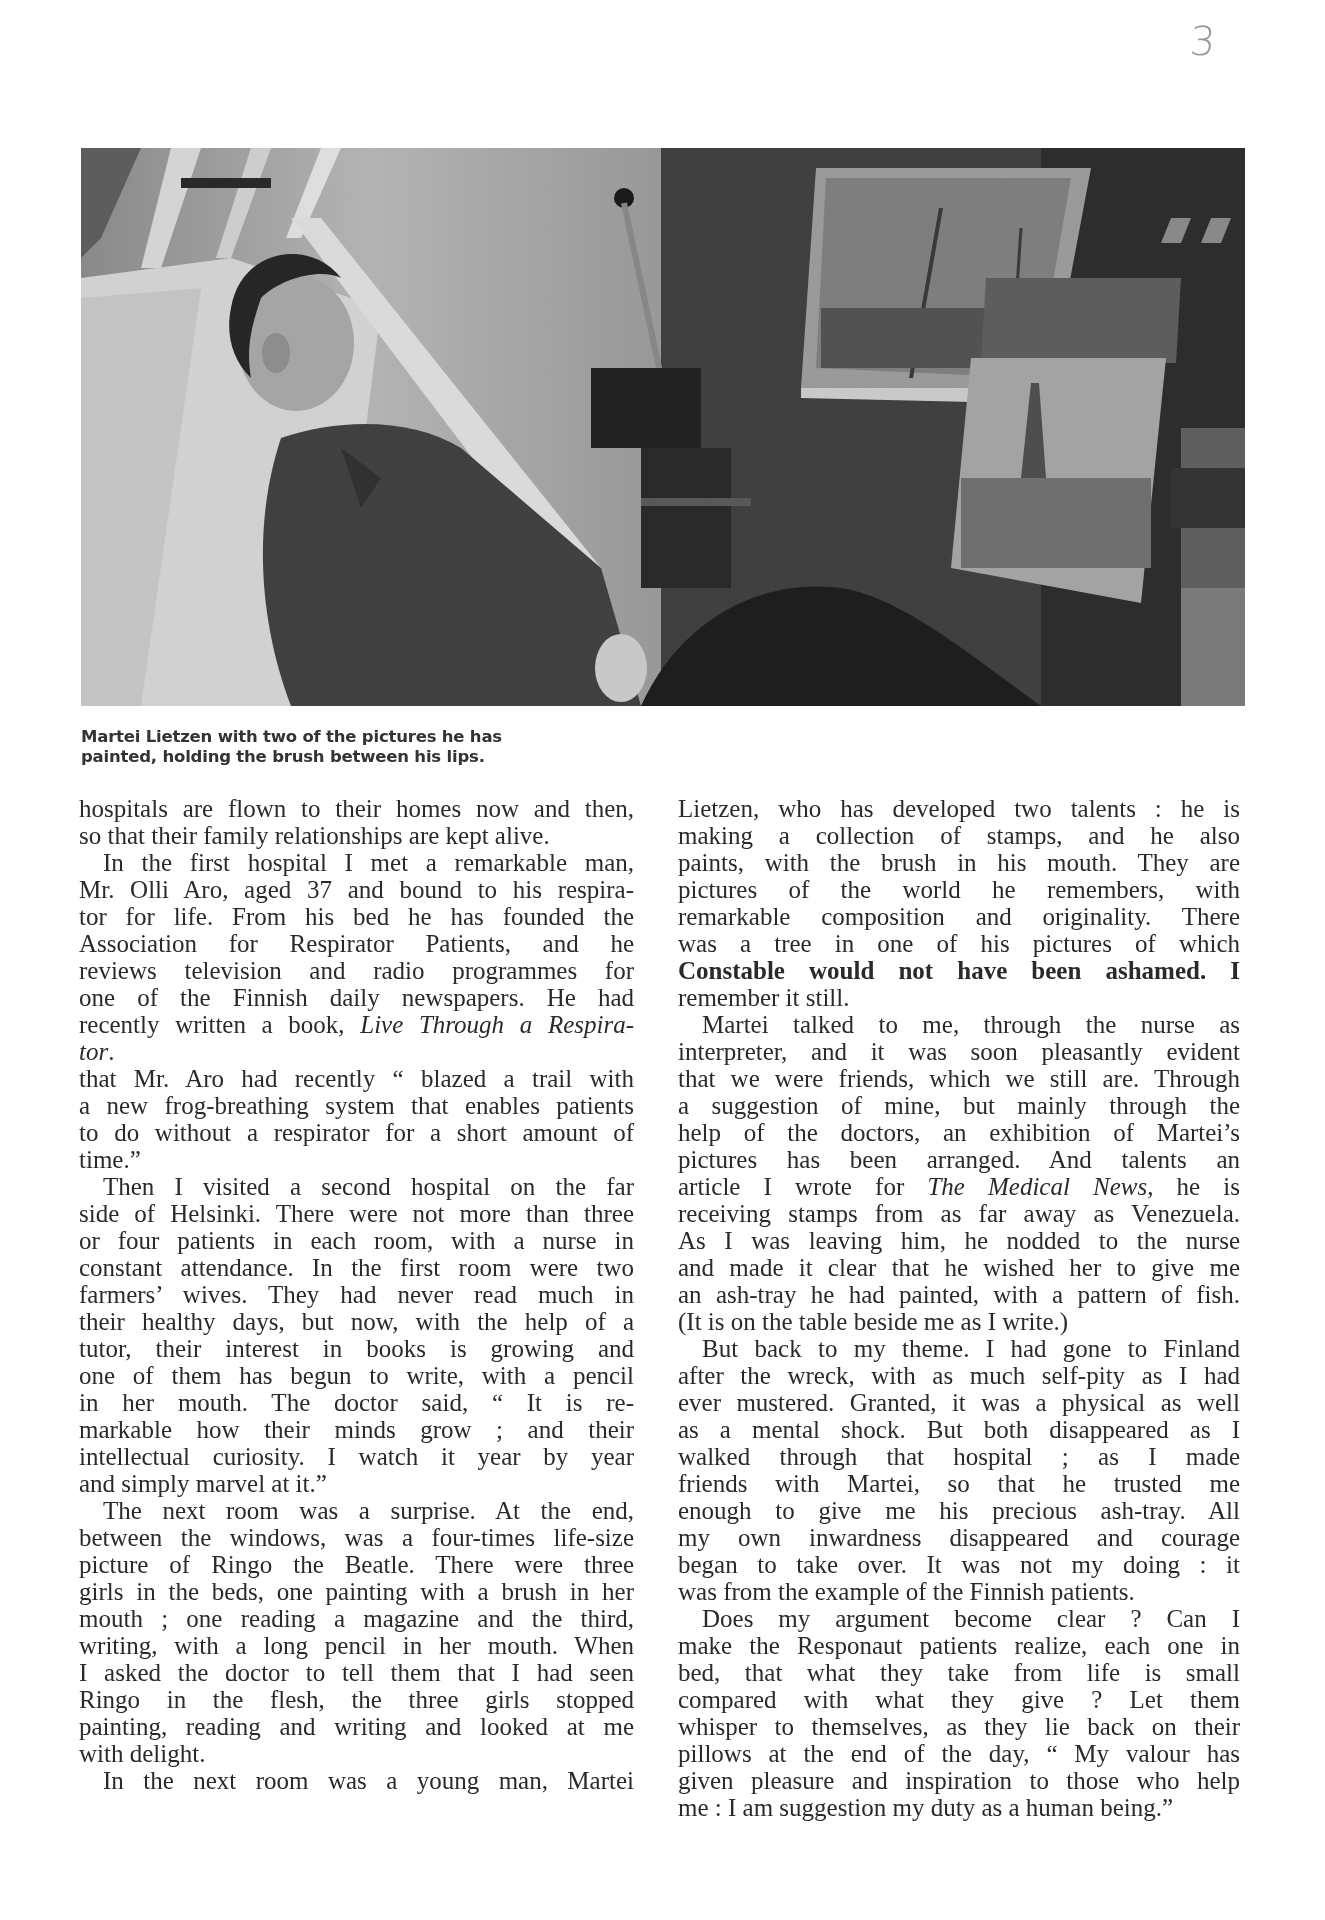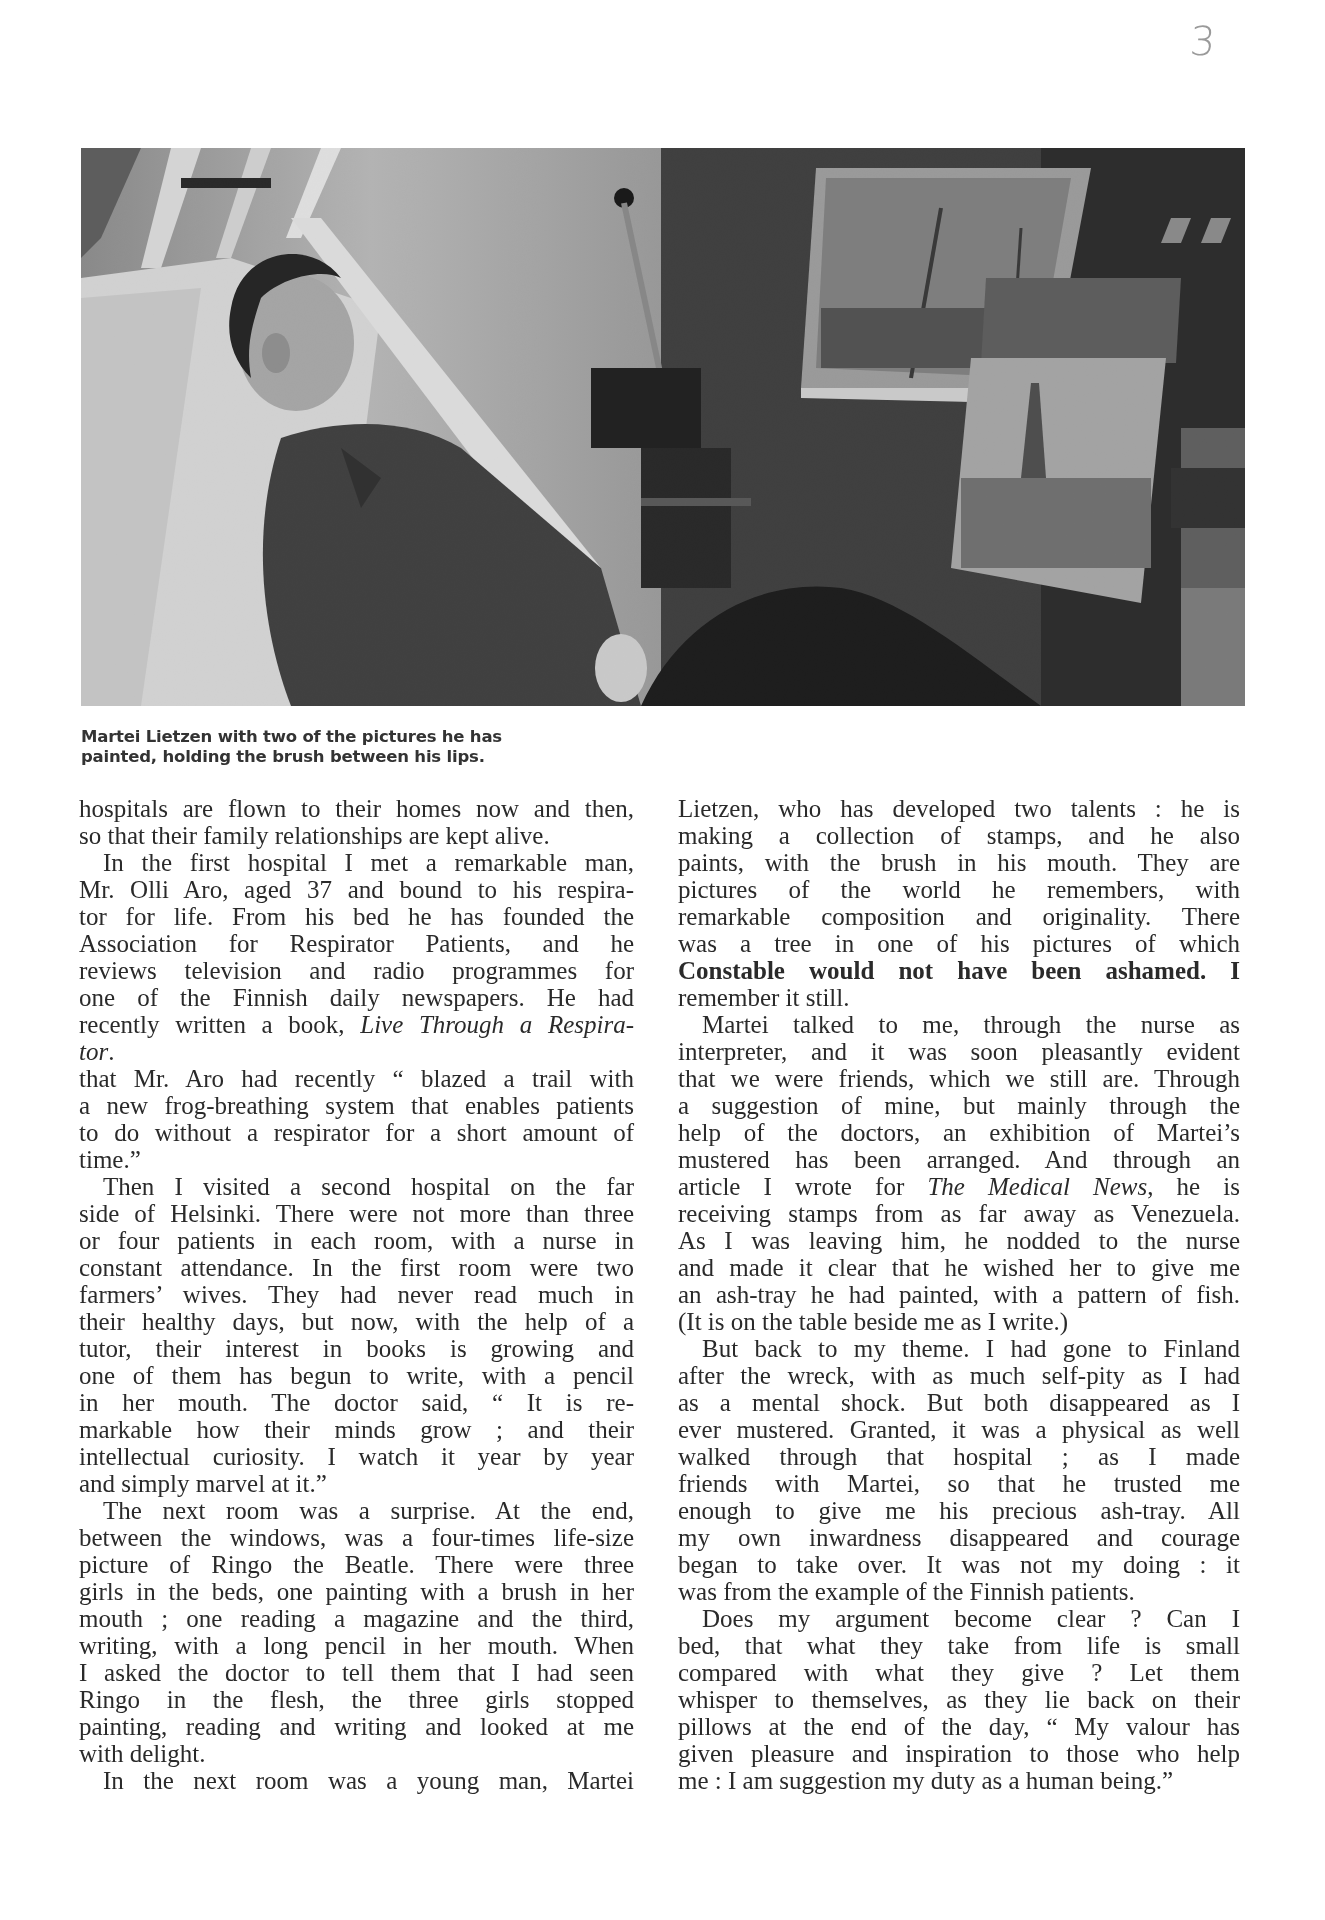--- a/index.html
+++ b/index.html
@@ -163,37 +163,38 @@
     <span class="line" style="white-space: nowrap; display: block;"><span style="white-space: nowrap; word-spacing: 0px;">pictures of the world he remembers, with</span></span>
     <span class="line" style="white-space: nowrap; display: block;"><span style="white-space: nowrap; word-spacing: 0px;">remarkable composition and originality.  There</span></span>
     <span class="line" style="white-space: nowrap; display: block;"><span style="white-space: nowrap; word-spacing: 0px;">was a tree in one of his pictures of which</span></span>
     <span class="line" style="white-space: nowrap; display: block; font-weight: bold;"><span style="white-space: nowrap; word-spacing: 0px;">Constable would not have been ashamed.  I</span></span>
     <span class="line last" style="white-space: nowrap; display: block;">remember it still.</span>
     <span class="line indent" style="white-space: nowrap; display: block;"><span style="white-space: nowrap; word-spacing: 0px;">Martei talked to me, through the nurse as</span></span>
     <span class="line" style="white-space: nowrap; display: block;"><span style="white-space: nowrap; word-spacing: 0px;">interpreter, and it was soon pleasantly evident</span></span>
     <span class="line" style="white-space: nowrap; display: block;"><span style="white-space: nowrap; word-spacing: 0px;">that we were friends, which we still are.  Through</span></span>
     <span class="line" style="white-space: nowrap; display: block;"><span style="white-space: nowrap; word-spacing: 0px;">a suggestion of mine, but mainly through the</span></span>
     <span class="line" style="white-space: nowrap; display: block;"><span style="white-space: nowrap; word-spacing: 0px;">help of the doctors, an exhibition of Martei’s</span></span>
-    <span class="line" style="white-space: nowrap; display: block;"><span style="white-space: nowrap; word-spacing: 0px;">mustered has been arranged.  And through an</span></span>
+    <span class="line" style="white-space: nowrap; display: block;"><span style="white-space: nowrap; word-spacing: 0px;">pictures has been arranged.  And talents an</span></span>
     <span class="line" style="white-space: nowrap; display: block;"><span style="white-space: nowrap; word-spacing: 0.00195312px;"><span>article I wrote for </span><i>The Medical News</i><span>, he is</span></span></span>
     <span class="line" style="white-space: nowrap; display: block;"><span style="white-space: nowrap; word-spacing: 0px;">receiving stamps from as far away as Venezuela.</span></span>
     <span class="line" style="white-space: nowrap; display: block;"><span style="white-space: nowrap; word-spacing: 0px;">As I was leaving him, he nodded to the nurse</span></span>
     <span class="line" style="white-space: nowrap; display: block;"><span style="white-space: nowrap; word-spacing: 0px;">and made it clear that he wished her to give me</span></span>
     <span class="line" style="white-space: nowrap; display: block;"><span style="white-space: nowrap; word-spacing: 0px;">an ash-tray he had painted, with a pattern of fish.</span></span>
     <span class="line last" style="white-space: nowrap; display: block;">(It is on the table beside me as I write.)</span>
     <span class="line indent" style="white-space: nowrap; display: block;"><span style="white-space: nowrap; word-spacing: 0px;">But back to my theme.  I had gone to Finland</span></span>
     <span class="line" style="white-space: nowrap; display: block;"><span style="white-space: nowrap; word-spacing: 0px;">after the wreck, with as much self-pity as I had</span></span>
+    <span class="line" style="white-space: nowrap; display: block;"><span style="white-space: nowrap; word-spacing: 0px;">ever mustered.  Granted, it was a physical as well</span></span>
     <span class="line" style="white-space: nowrap; display: block;"><span style="white-space: nowrap; word-spacing: 0px;">as a mental shock.  But both disappeared as I</span></span>
-    <span class="line" style="white-space: nowrap; display: block;"><span style="white-space: nowrap; word-spacing: 0px;">ever mustered.  Granted, it was a physical as well</span></span>
     <span class="line" style="white-space: nowrap; display: block;"><span style="white-space: nowrap; word-spacing: 0px;">walked through that hospital ;  as I made</span></span>
     <span class="line" style="white-space: nowrap; display: block;"><span style="white-space: nowrap; word-spacing: 0px;">friends with Martei, so that he trusted me</span></span>
     <span class="line" style="white-space: nowrap; display: block;"><span style="white-space: nowrap; word-spacing: 0px;">enough to give me his precious ash-tray.  All</span></span>
     <span class="line" style="white-space: nowrap; display: block;"><span style="white-space: nowrap; word-spacing: 0px;">my own inwardness disappeared and courage</span></span>
     <span class="line" style="white-space: nowrap; display: block;"><span style="white-space: nowrap; word-spacing: 0px;">began to take over.  It was not my doing :  it</span></span>
     <span class="line last" style="white-space: nowrap; display: block;">was from the example of the Finnish patients.</span>
     <span class="line indent" style="white-space: nowrap; display: block;"><span style="white-space: nowrap; word-spacing: 0px;">Does my argument become clear ?  Can I</span></span>
+    <span class="line" style="white-space: nowrap; display: block;"><span style="white-space: nowrap; word-spacing: 0px;">make the Responaut patients realize, each one in</span></span>
     <span class="line" style="white-space: nowrap; display: block;"><span style="white-space: nowrap; word-spacing: 0px;">bed, that what they take from life is small</span></span>
     <span class="line" style="white-space: nowrap; display: block;"><span style="white-space: nowrap; word-spacing: 0px;">compared with what they give ?  Let them</span></span>
     <span class="line" style="white-space: nowrap; display: block;"><span style="white-space: nowrap; word-spacing: 0px;">whisper to themselves, as they lie back on their</span></span>
     <span class="line" style="white-space: nowrap; display: block;"><span style="white-space: nowrap; word-spacing: 0px;">pillows at the end of the day, “ My valour has</span></span>
     <span class="line" style="white-space: nowrap; display: block;"><span style="white-space: nowrap; word-spacing: 0px;">given pleasure and inspiration to those who help</span></span>
     <span class="line last" style="white-space: nowrap; display: block;">me :  I am suggestion my duty as a human being.”</span>
   </div>
 
 </body></html>

